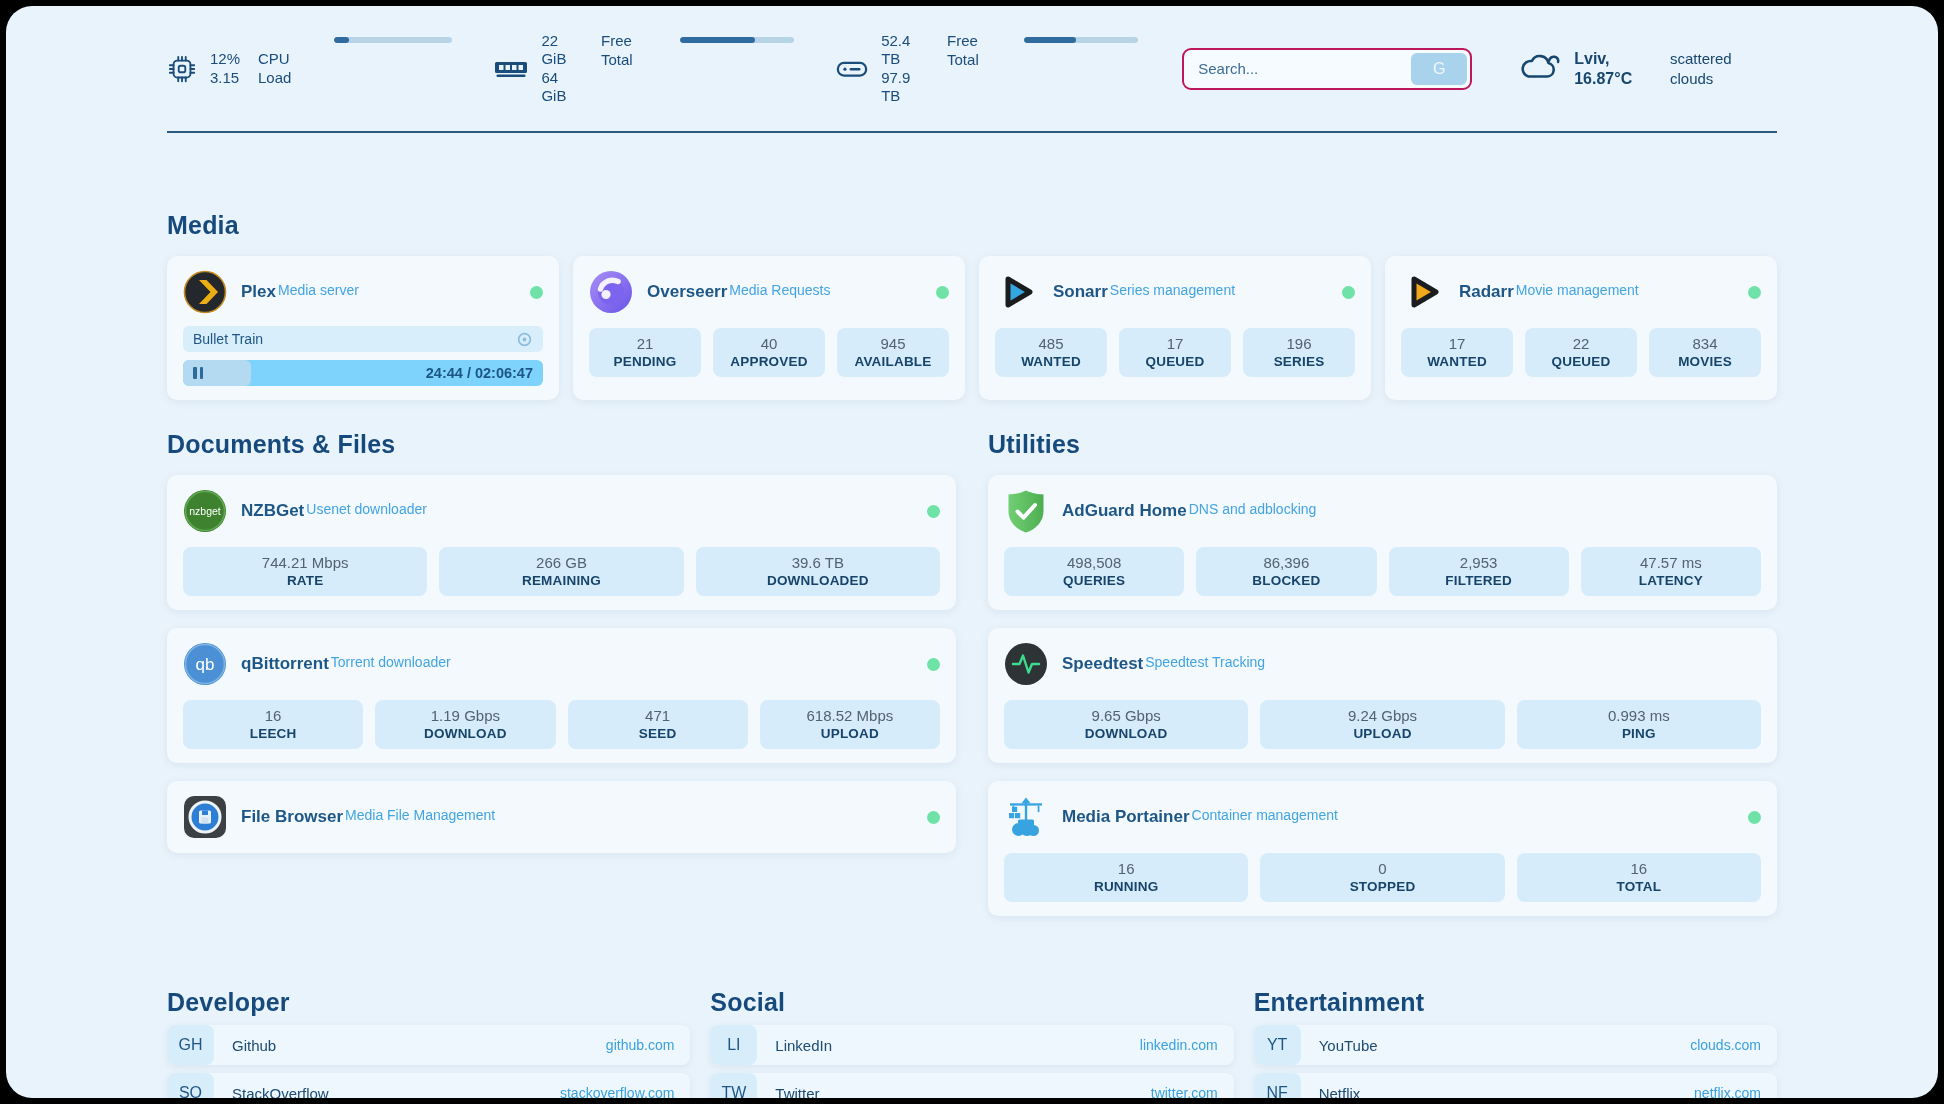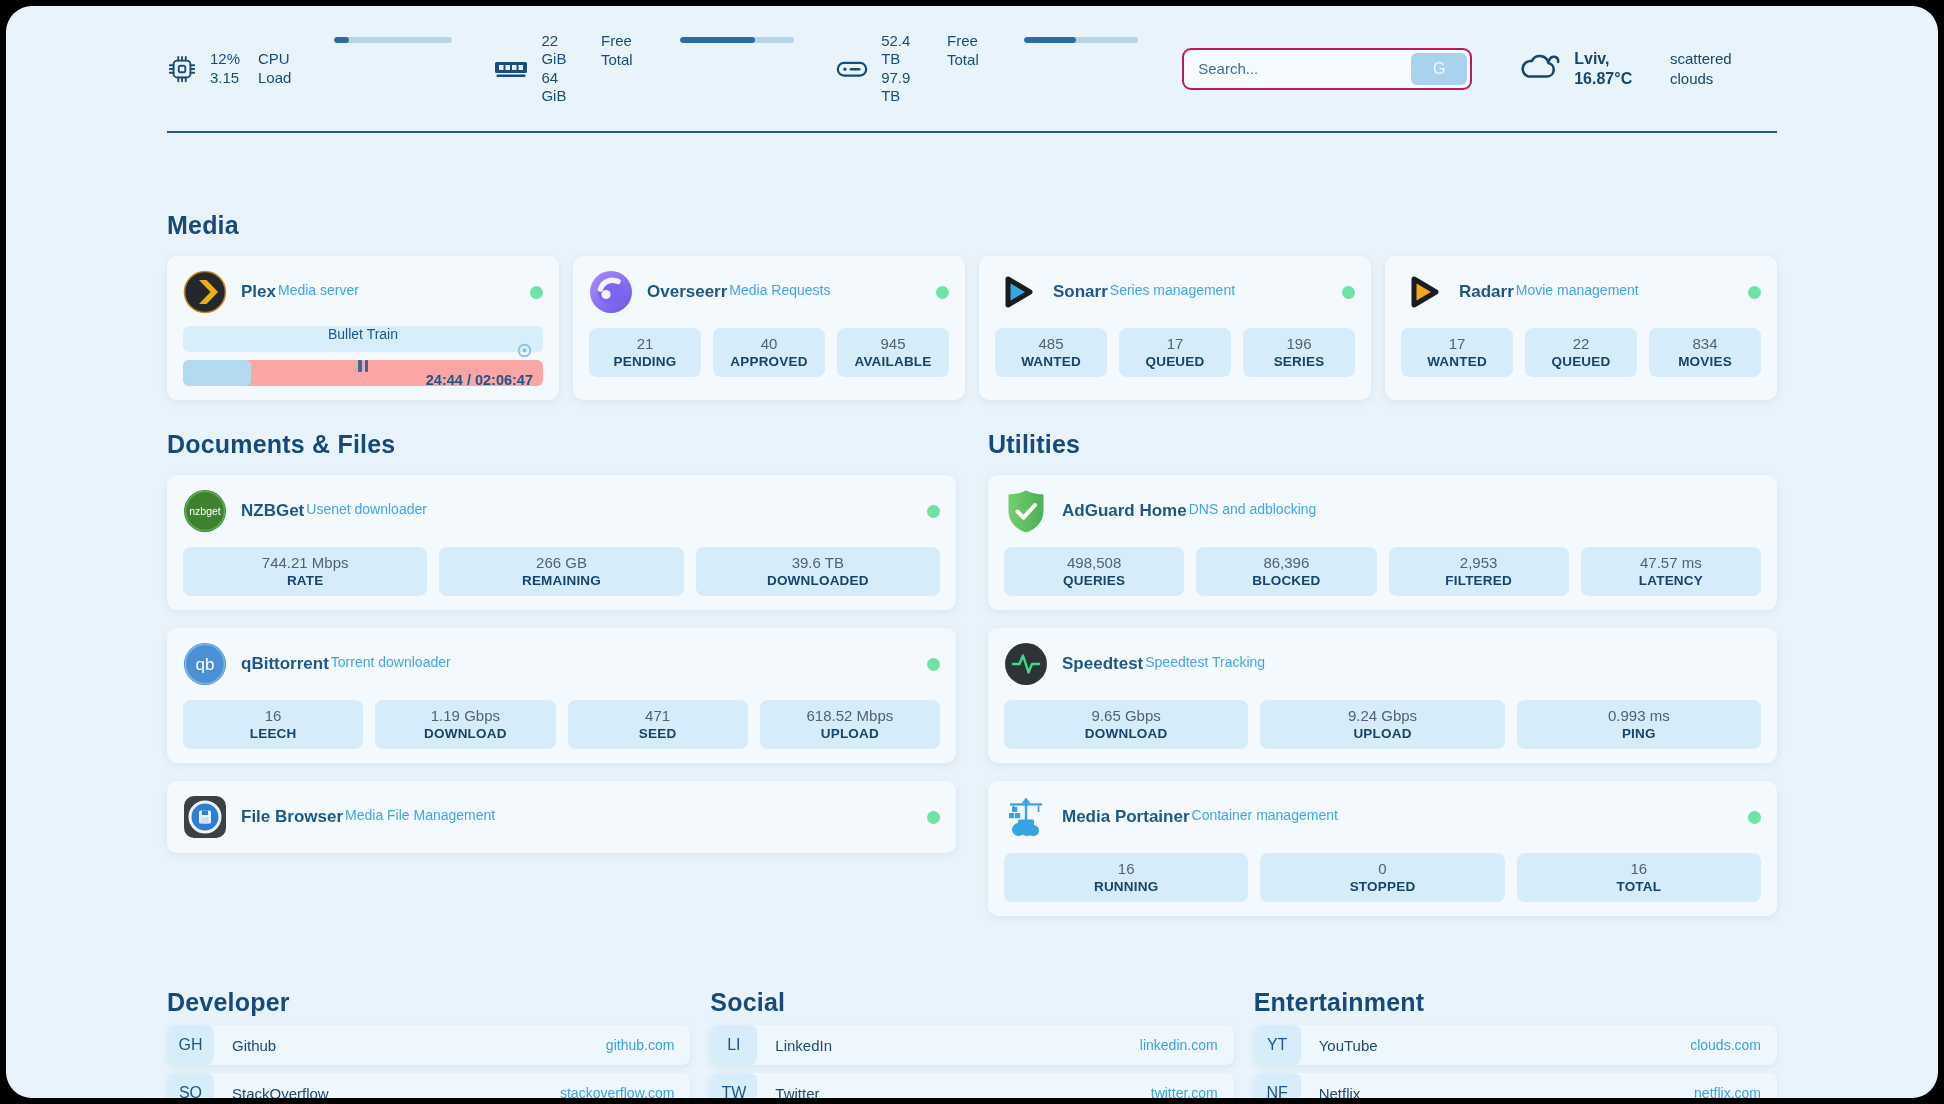--- a/index.html
+++ b/index.html
@@ -42,23 +42,23 @@
   .app-title{font-size:17px;font-weight:700;color:#1e5787;}
   .app-desc{font-size:14px;color:#43a4e3;}
   .dot{margin-left:auto;width:13px;height:13px;border-radius:50%;background:#6fe3a7;flex:0 0 13px;}
 
   .stats{display:flex;gap:12px;margin-top:14px;}
   .stat{flex:1;background:#d6ecfa;border-radius:8px;text-align:center;padding:7px 4px 8px;}
   .stat .v{font-size:15px;color:#51636e;}
   .stat .l{font-size:13.5px;font-weight:700;color:#17446b;margin-top:2px;letter-spacing:.2px;}
 
   
-  .prow{background:#d9eefb;border-radius:6px;height:26px;display:flex;align-items:center;padding:0 10px;font-size:14px;color:#1d5686;flex-direction:column;}
+  .prow{background:#d9eefb;border-radius:6px;height:26px;display:flex;align-items:center;padding:0 10px;font-size:14px;color:#1d5686;}
   .prow.title-row{margin-top:12px;}
-  .prow.progress-row{margin-top:8px;position:relative;background:#fca5a5;overflow:hidden;padding:0 10px;}
+  .prow.progress-row{margin-top:8px;position:relative;background:#7dd3fc;overflow:hidden;padding:0 10px;}
   .prow .pfill{position:absolute;left:0;top:0;bottom:0;background:#b3daf1;border-radius:6px;}
   .pause{display:flex;gap:3px;z-index:1;}
   .pause span{display:block;width:3.5px;height:12px;background:#2e6b9c;border-radius:1px;}
   .ptime{margin-left:auto;z-index:1;font-weight:700;font-size:14.5px;color:#1d5686;}
   .gear{margin-left:auto;display:flex;}
 
   .twocol{display:grid;grid-template-columns:1fr 1fr;gap:32px;margin-top:30px;}
   .colstack .card{margin-top:18px;}
   .colstack h2.sec{margin-bottom:-2px;}
 

